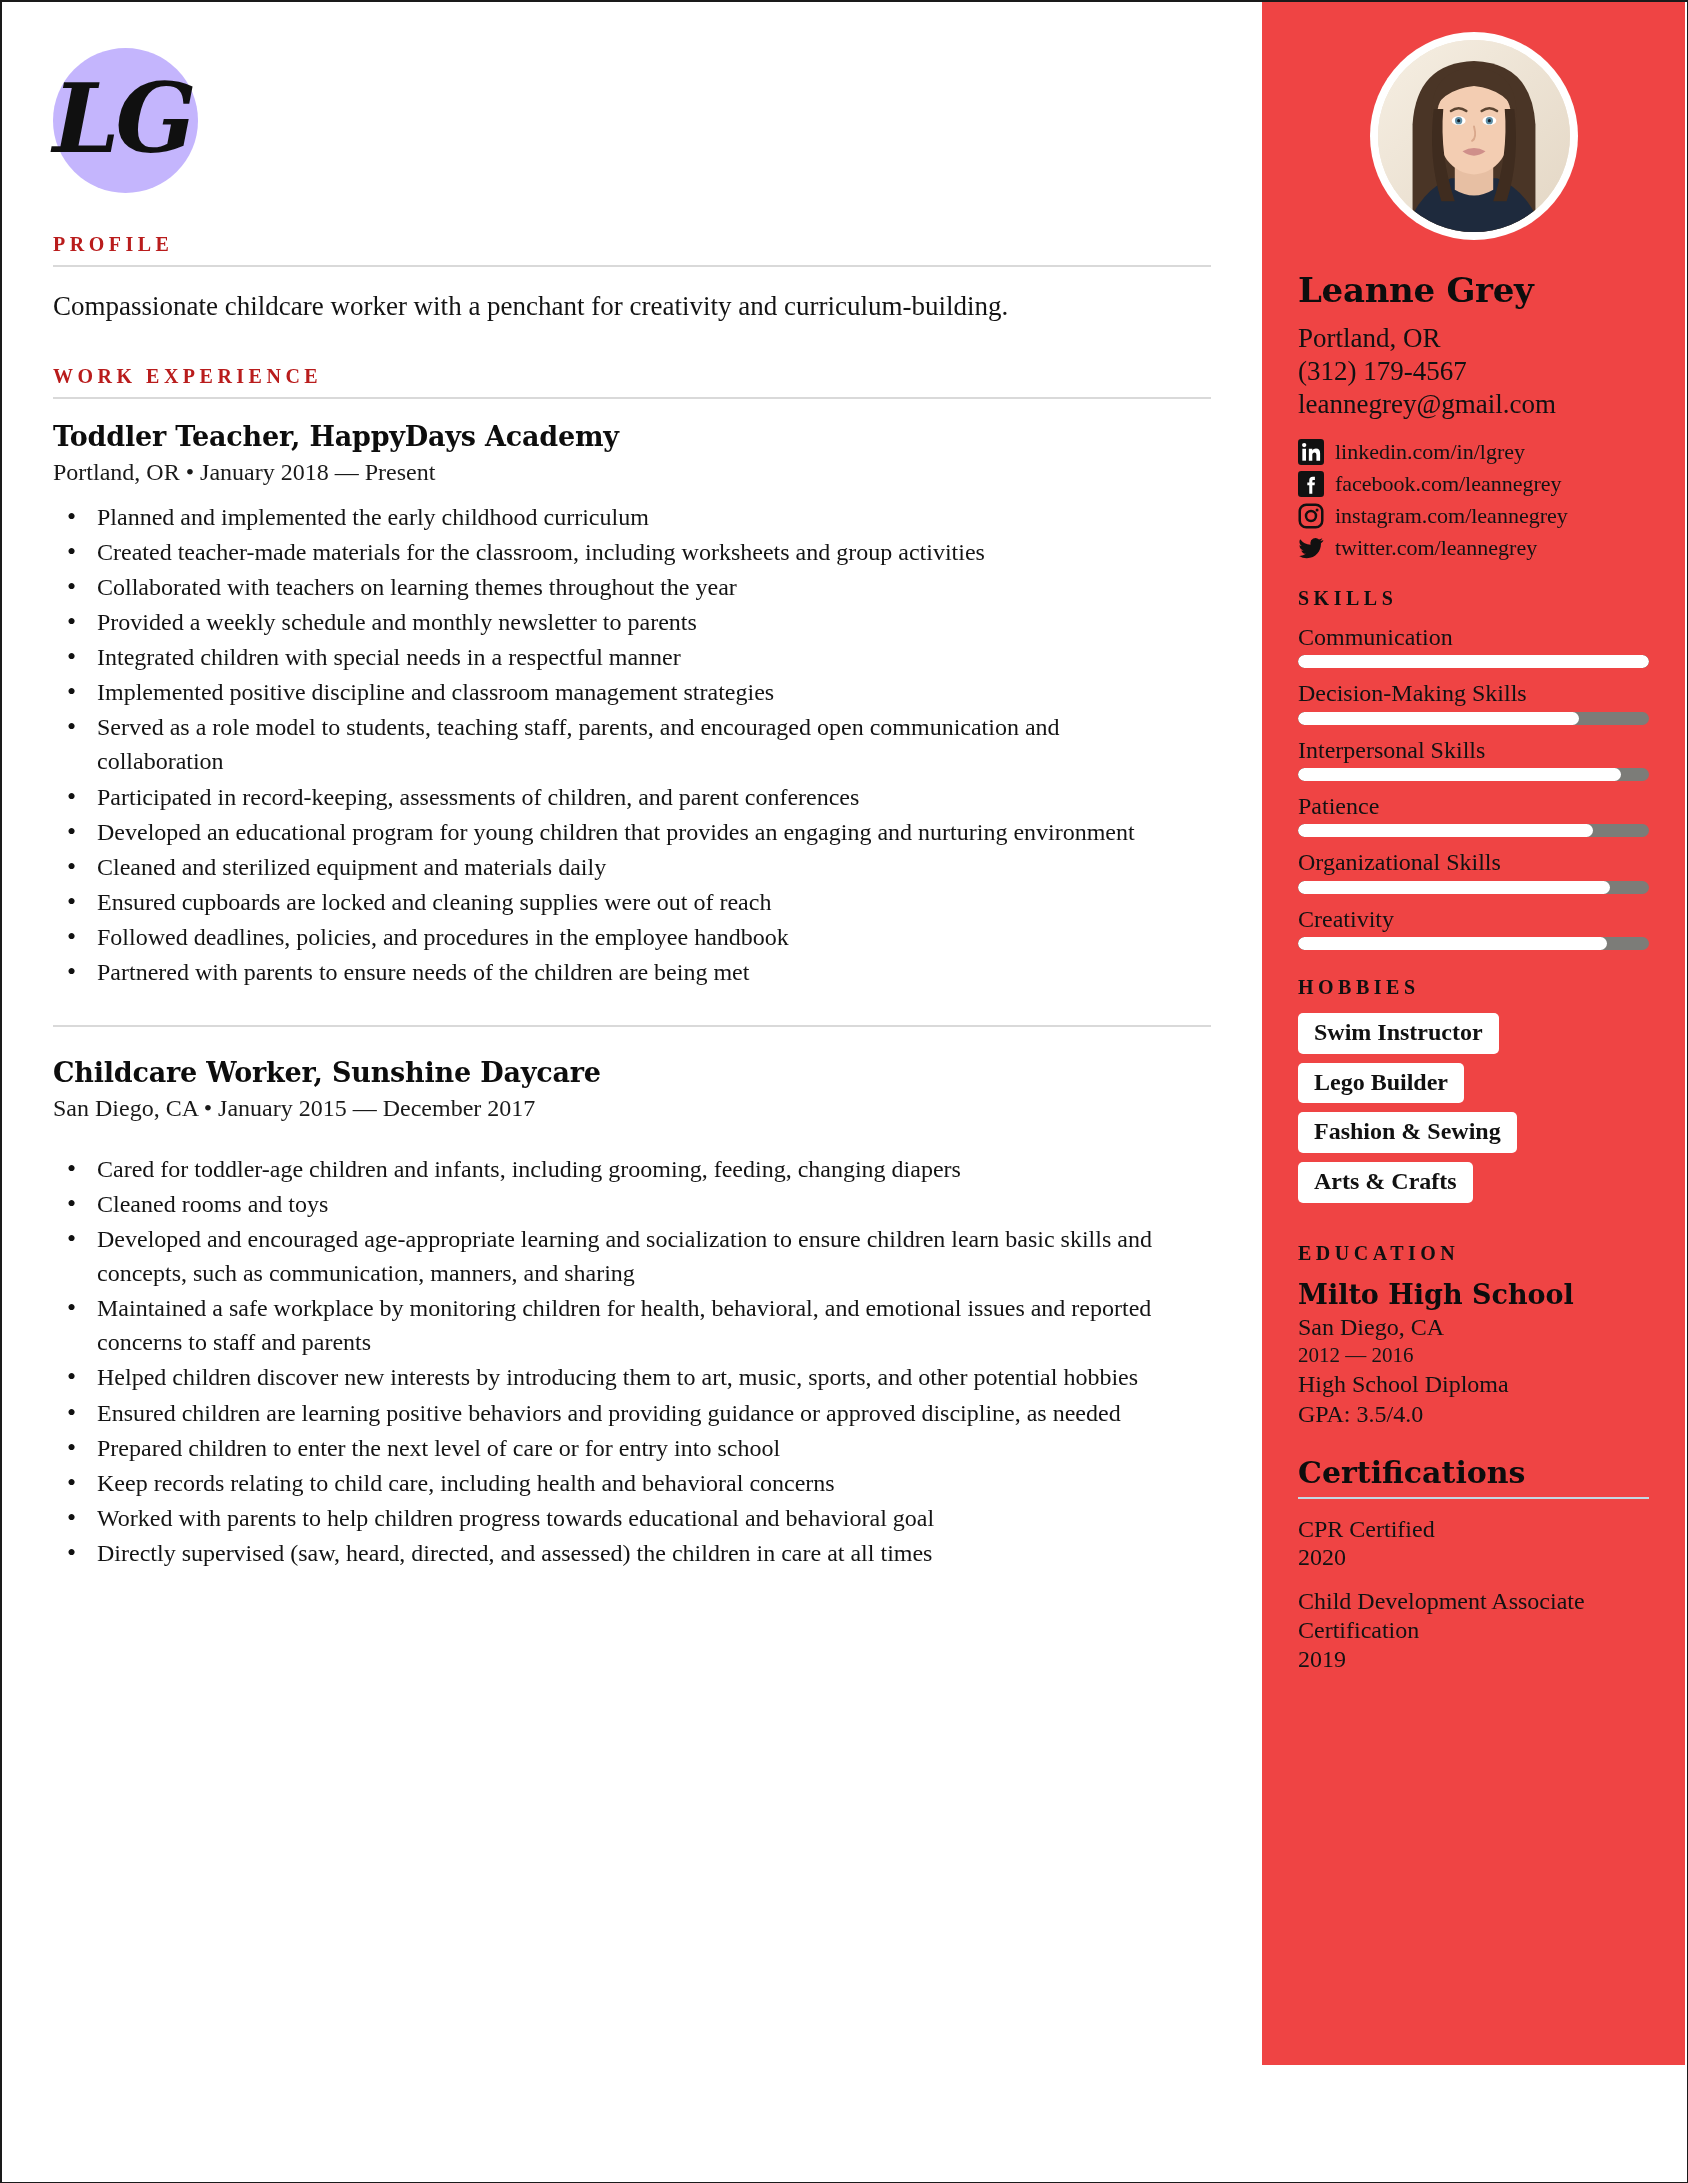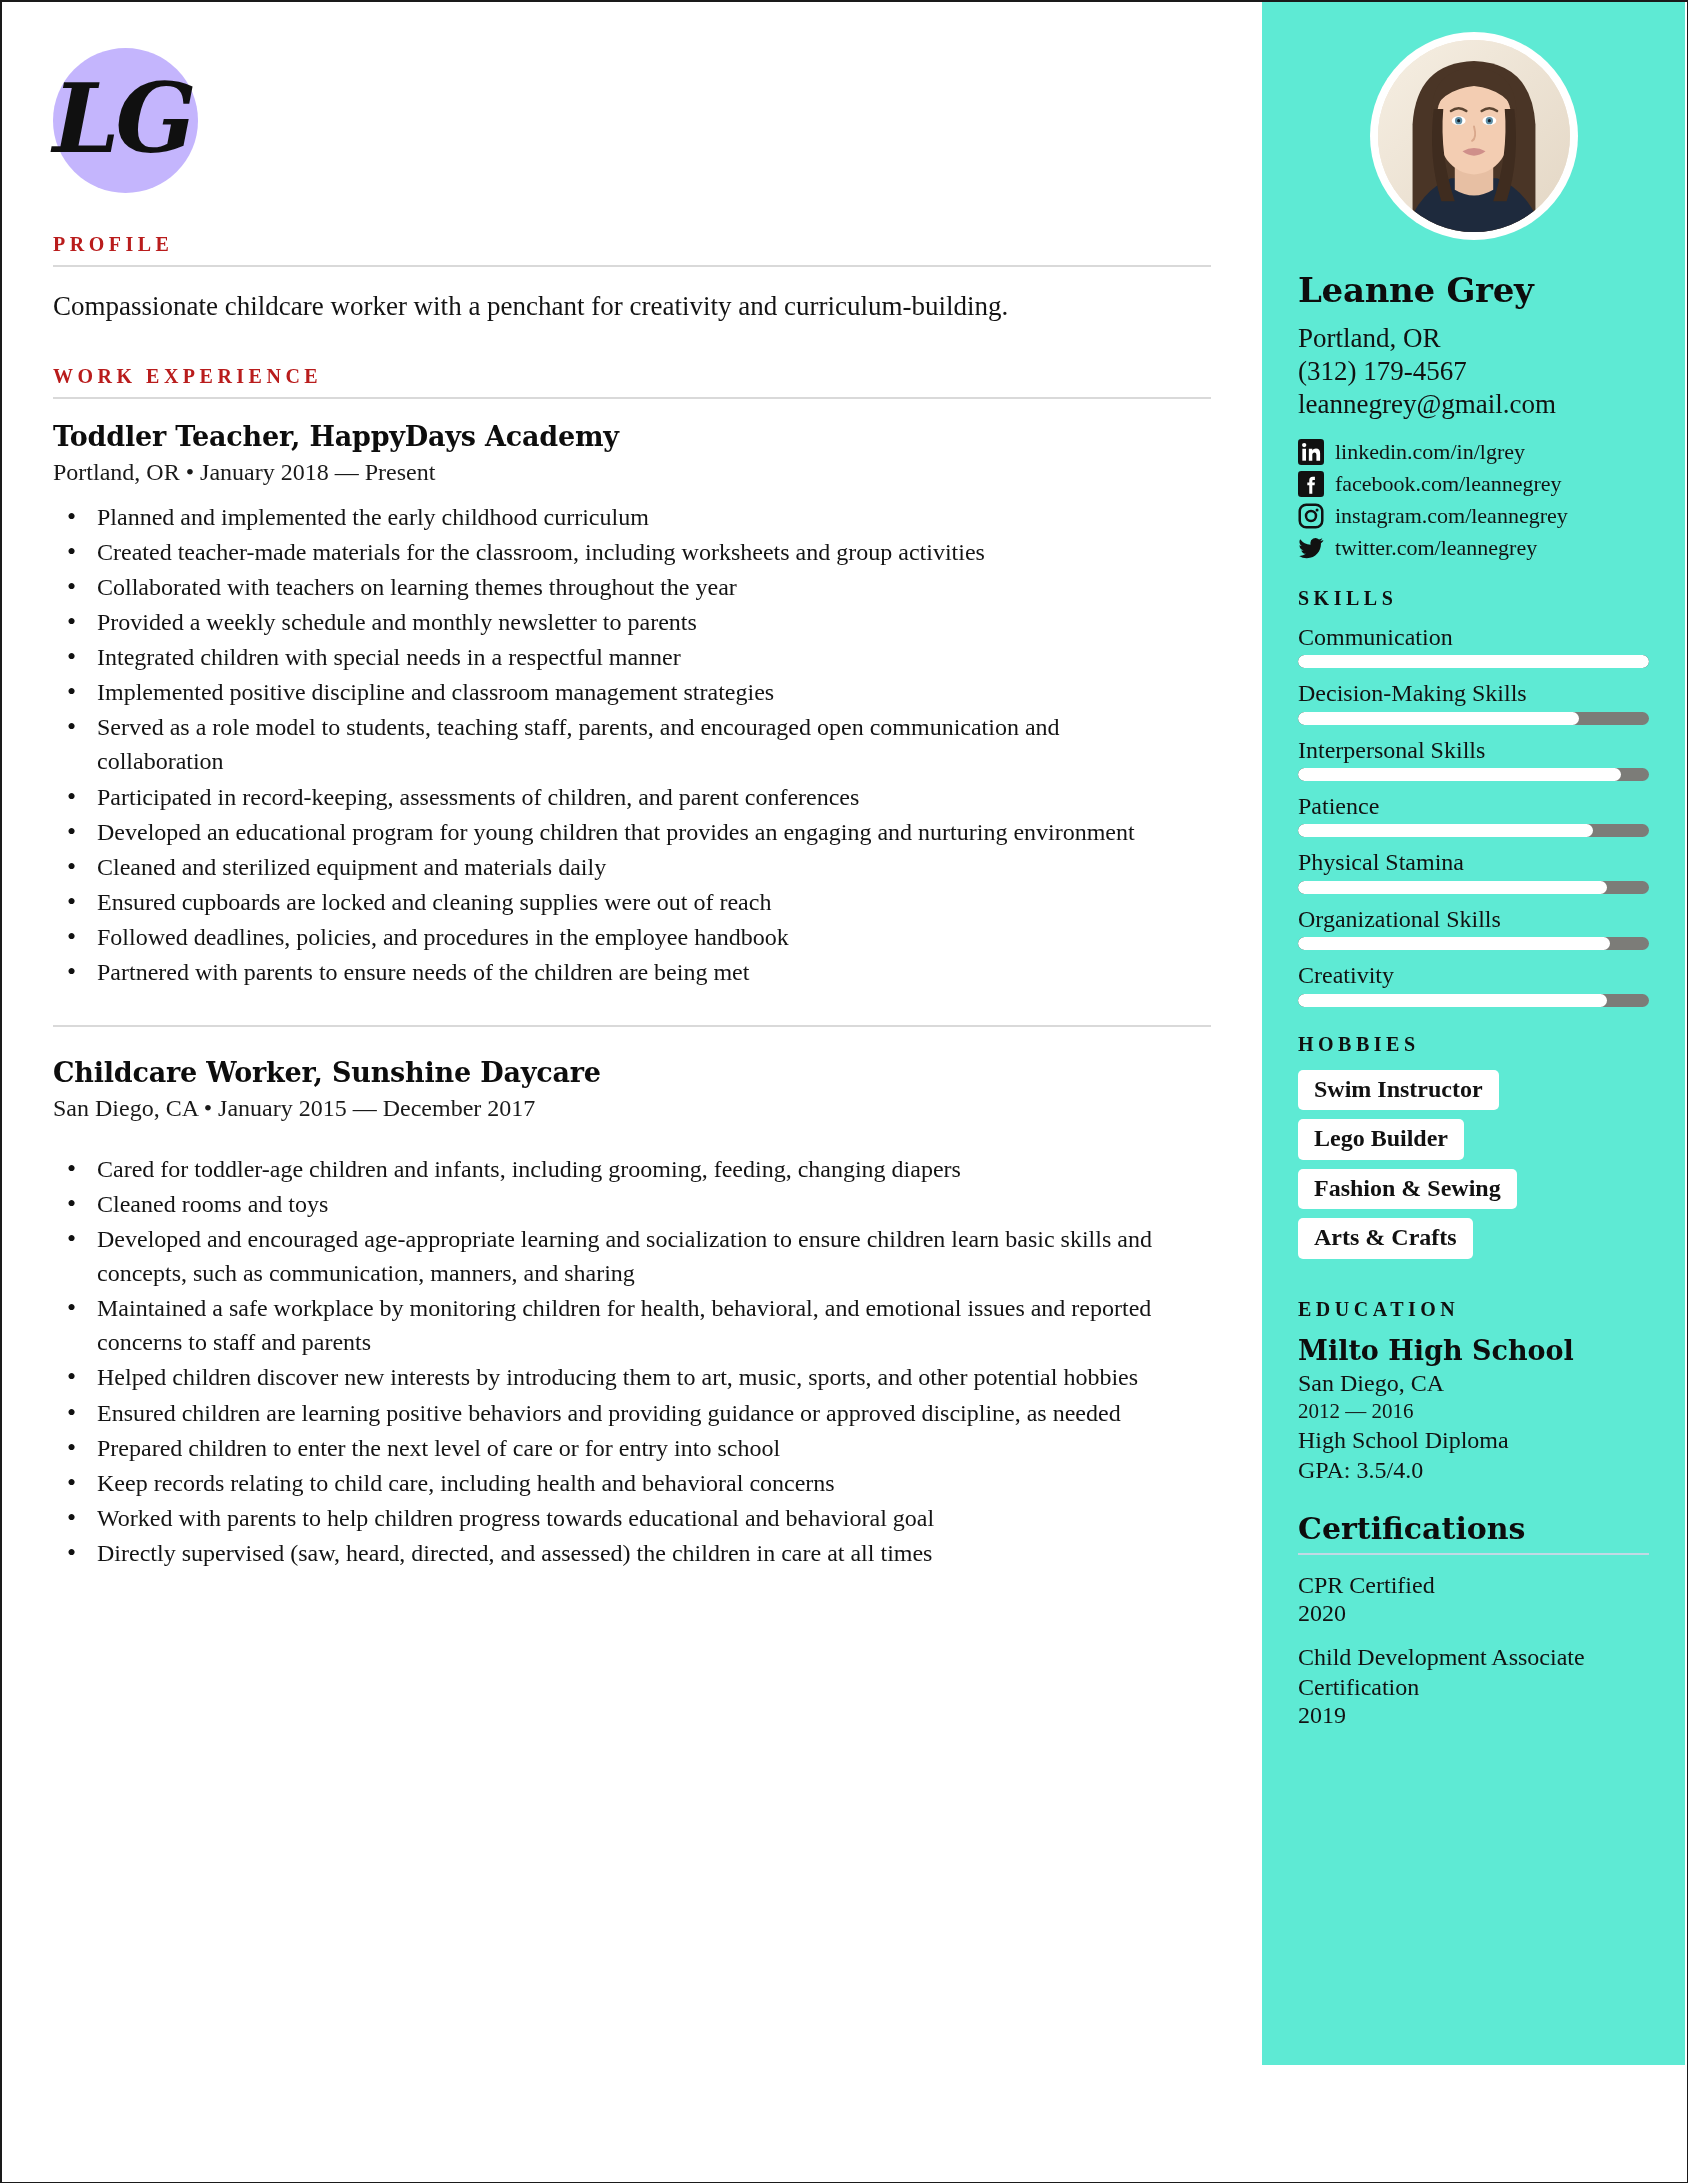--- a/index.html
+++ b/index.html
@@ -116,21 +116,21 @@
   }
   .bullets-gap { height: 16px; }
 
   
   .sidebar {
     position: absolute;
     right: 2px;
     top: 0;
     width: 423px;
     height: 2063px;
-    background: #5eead4;
+    background: #ef4444;
     padding: 30px 36px 0 36px;
   }
 
   .avatar-wrap {
     width: 208px; height: 208px;
     margin: 0 auto 30px auto;
     border-radius: 50%;
     background: #ffffff;
     padding: 8px;
   }
@@ -412,26 +412,20 @@
             <div class="skill-fill" style="width: 92%;"></div>
           </div>
         </div>
         <div class="skill">
           <div class="skill-name">Patience</div>
           <div class="skill-track">
             <div class="skill-fill" style="width: 84%;"></div>
           </div>
         </div>
         <div class="skill">
-          <div class="skill-name">Physical Stamina</div>
-          <div class="skill-track">
-            <div class="skill-fill" style="width: 88%;"></div>
-          </div>
-        </div>
-        <div class="skill">
           <div class="skill-name">Organizational Skills</div>
           <div class="skill-track">
             <div class="skill-fill" style="width: 89%;"></div>
           </div>
         </div>
         <div class="skill">
           <div class="skill-name">Creativity</div>
           <div class="skill-track">
             <div class="skill-fill" style="width: 88%;"></div>
           </div>

